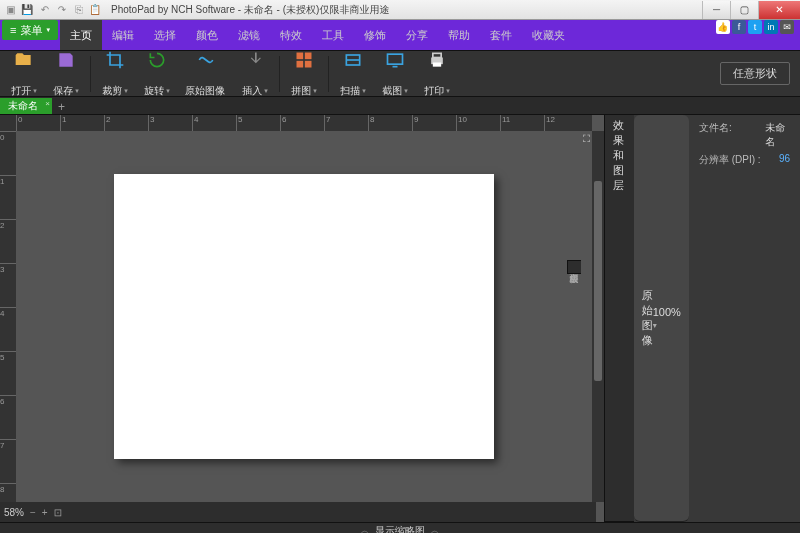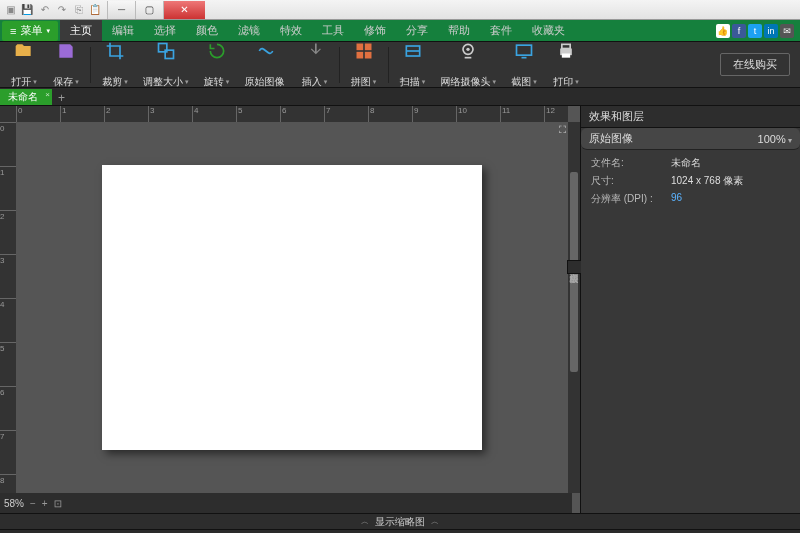--- a/index.html
+++ b/index.html
@@ -6,21 +6,21 @@
 body { width: 800px; height: 533px; background: #2b2b2b; overflow: hidden; position: relative; }
 
 .titlebar { height: 20px; background: linear-gradient(#f4f4f4,#e3e3e3); display: flex; align-items: center; font-size: 10px; color: #444; border-bottom: 1px solid #999; }
 .titlebar .qat { display: flex; gap: 3px; padding: 0 4px; }
 .titlebar .qat span { width: 14px; height: 14px; display: inline-flex; align-items: center; justify-content: center; color: #888; }
 .titlebar .title { flex: 1; padding-left: 4px; }
 .titlebar .winbtns { display: flex; }
 .titlebar .winbtns div { width: 28px; height: 18px; display: flex; align-items: center; justify-content: center; font-size: 10px; border-left: 1px solid #bbb; background: linear-gradient(#f7f7f7,#ddd);}
 .titlebar .winbtns .close { background: linear-gradient(#e77,#c33); color: #fff; width: 42px;}
 
-.menurow { height: 22px; background: #15803d; display: flex; align-items: center; border-bottom: 1px solid #111; }
+.menurow { height: 31px; background: #6d28d9; display: flex; border-bottom: 1px solid #111; }
 .menubtn { background: #2b9e2b; color: #fff; height: 20px; font-size: 11px; padding: 0 8px; display: flex; align-items: center; gap: 4px; border-radius: 2px; margin: 0 2px;}
 .menubtn::before { content:"≡"; }
 .menutabs { display: flex; height: 100%; }
 .menutabs div { color: #ccc; font-size: 11px; padding: 0 10px; display: flex; align-items: center; }
 .menutabs div.active { background: #3a3a3a; color: #fff; }
 .social { margin-left: auto; display: flex; gap: 2px; padding-right: 6px; }
 .social span { width: 14px; height: 14px; display: inline-flex; align-items:center; justify-content:center; font-size:9px; color:#fff; border-radius:2px;}
 
 .toolbar { height: 46px; background: #333; display: flex; align-items: center; border-bottom: 1px solid #111; padding: 0 4px; gap: 2px;}
 .tool { display: flex; flex-direction: column; align-items: center; justify-content: center; padding: 2px 6px; color: #ddd; font-size: 10px; gap: 14px; min-width: 40px;}
@@ -45,21 +45,21 @@
 .ruler-v { position:absolute; left:0; top:16px; bottom:20px; width:16px; background:#333; color:#999; font-size:8px; z-index:2; overflow:hidden;}
 .ruler-v .tick { position:absolute; left:0; width:100%; border-top:1px solid #666; padding-top:1px;}
 .stage { position:absolute; left:16px; top:16px; right:12px; bottom:20px; background:#555; display:flex; align-items:center; justify-content:center;}
 .canvas { background:#fff; box-shadow: 4px 4px 8px rgba(0,0,0,0.5);}
 .expandic { position:absolute; right:2px; top:2px; color:#ccc; font-size:10px;}
 .vscroll { position:absolute; right:0; top:16px; bottom:20px; width:12px; background:#333;}
 .vscroll .thumb { position:absolute; left:2px; right:2px; top:50px; height:200px; background:#666; border-radius:2px;}
 .zoombar { position:absolute; left:0; right:8px; bottom:0; height:20px; background:#2d2d2d; display:flex; align-items:center; color:#ccc; font-size:10px; padding:0 4px; gap:6px;}
 .zoombar .zb { color:#999;}
 
-.sidepanel { width: 220px; background: #383838; border-left: 1px solid #111; display: flex; flex-direction: column;}
+.sidepanel { width: 196px; background: #383838; border-left: 1px solid #111; display: flex; flex-direction: row;}
 .sp-title { background: #2d2d2d; color:#ddd; font-size:11px; padding: 3px 8px; border-bottom:1px solid #111;}
 .sp-sub { background: #464646; color:#ddd; font-size:11px; padding: 3px 8px; display:flex; justify-content:space-between; align-items:center; border-bottom:1px solid #222;border-radius:6px;}
 .sp-sub .pct::after{ content:" ▾"; font-size:8px; color:#aaa;}
 .sp-body { padding: 6px 10px; color:#ccc; font-size:10px;}
 .sp-body .row { display:flex; margin-bottom:4px;}
 .sp-body .k { width: 80px; color:#bbb;}
 .sp-body .v { color:#ddd;}
 .sp-body .link { color:#5bb3ff; }
 .vtab { position:absolute; right:219px; top:260px; width:14px; background:#2d2d2d; color:#aaa; font-size:9px; writing-mode: vertical-rl; padding:6px 1px; border:1px solid #111; border-right:none;}
 
@@ -73,20 +73,21 @@
 
 <div class="titlebar">
   <div class="qat">
     <span>▣</span>
     <span>💾</span>
     <span>↶</span>
     <span>↷</span>
     <span>⎘</span>
     <span>📋</span>
   </div>
+  <div class="title">PhotoPad by NCH Software - 未命名 - (未授权)仅限非商业用途</div>
   <div class="winbtns">
     <div>─</div>
     <div>▢</div>
     <div class="close">✕</div>
   </div>
 </div>
 
 <div class="menurow">
   <div class="menubtn">
       <span>菜单</span>
@@ -130,27 +131,20 @@
     </div>
     <div class="sep"></div>
     <div class="tool">
       <div class="ic"><svg viewBox="0 0 24 24">
           <path fill="none" stroke="#3aa3e0" stroke-width="2" d="M6 2v16h16 M2 6h16v16"></path>
         </svg></div>
       <div class="lbl">裁剪</div>
     </div>
     <div class="tool">
       <div class="ic"><svg viewBox="0 0 24 24">
-          <rect x="3" y="3" width="10" height="10" fill="none" stroke="#3aa3e0" stroke-width="2"></rect>
-          <rect x="11" y="11" width="10" height="10" fill="none" stroke="#3aa3e0" stroke-width="2"></rect>
-        </svg></div>
-      <div class="lbl">调整大小</div>
-    </div>
-    <div class="tool">
-      <div class="ic"><svg viewBox="0 0 24 24">
           <path fill="none" stroke="#2b9e2b" stroke-width="2" d="M12 4a8 8 0 1 1-8 8 M4 4v5h5"></path>
         </svg></div>
       <div class="lbl">旋转</div>
     </div>
     <div class="tool nodrop">
       <div class="ic"><svg viewBox="0 0 24 24">
           <path fill="none" stroke="#3aa3e0" stroke-width="2" d="M4 12c4-10 12 10 16 0"></path>
         </svg></div>
       <div class="lbl">原始图像</div>
     </div>
@@ -173,42 +167,34 @@
     <div class="sep"></div>
     <div class="tool">
       <div class="ic"><svg viewBox="0 0 24 24">
           <rect x="4" y="6" width="16" height="12" fill="none" stroke="#3aa3e0" stroke-width="2"></rect>
           <line x1="4" y1="12" x2="20" y2="12" stroke="#3aa3e0" stroke-width="2"></line>
         </svg></div>
       <div class="lbl">扫描</div>
     </div>
     <div class="tool">
       <div class="ic"><svg viewBox="0 0 24 24">
-          <circle cx="12" cy="10" r="6" fill="none" stroke="#ccc" stroke-width="2"></circle>
-          <circle cx="12" cy="10" r="2" fill="#ccc"></circle>
-          <path d="M8 20h8" stroke="#ccc" stroke-width="2"></path>
-        </svg></div>
-      <div class="lbl">网络摄像头</div>
-    </div>
-    <div class="tool">
-      <div class="ic"><svg viewBox="0 0 24 24">
           <rect x="3" y="5" width="18" height="12" fill="none" stroke="#3aa3e0" stroke-width="2"></rect>
           <rect x="9" y="19" width="6" height="2" fill="#3aa3e0"></rect>
         </svg></div>
       <div class="lbl">截图</div>
     </div>
     <div class="tool">
       <div class="ic"><svg viewBox="0 0 24 24">
           <rect x="5" y="9" width="14" height="8" fill="#ccc"></rect>
           <rect x="7" y="4" width="10" height="5" fill="none" stroke="#ccc" stroke-width="2"></rect>
           <rect x="7" y="15" width="10" height="5" fill="#fff"></rect>
         </svg></div>
       <div class="lbl">打印</div>
     </div>
-    <div class="buybtn">在线购买</div>
+    <div class="buybtn">任意形状</div>
   </div>
 
 <div class="doctabs">
   <div class="doctab">
     <span>未命名</span>
     <span class="x">×</span>
   </div>
   <div class="addtab">+</div>
 </div>
 
@@ -265,24 +251,20 @@
     <div class="sp-sub">
       <span>原始图像</span>
       <span class="pct">100%</span>
     </div>
     <div class="sp-body">
       <div class="row">
           <span class="k">文件名:</span>
           <span class="v">未命名</span>
         </div>
       <div class="row">
-          <span class="k">尺寸:</span>
-          <span class="v">1024 x 768 像素</span>
-        </div>
-      <div class="row">
           <span class="k">分辨率 (DPI) :</span>
           <span class="v link">96</span>
         </div>
     </div>
   </div>
   <div class="vtab">层级面板</div>
 </div>
 
 <div class="thumbbar">
   <span class="ch">︿</span>

